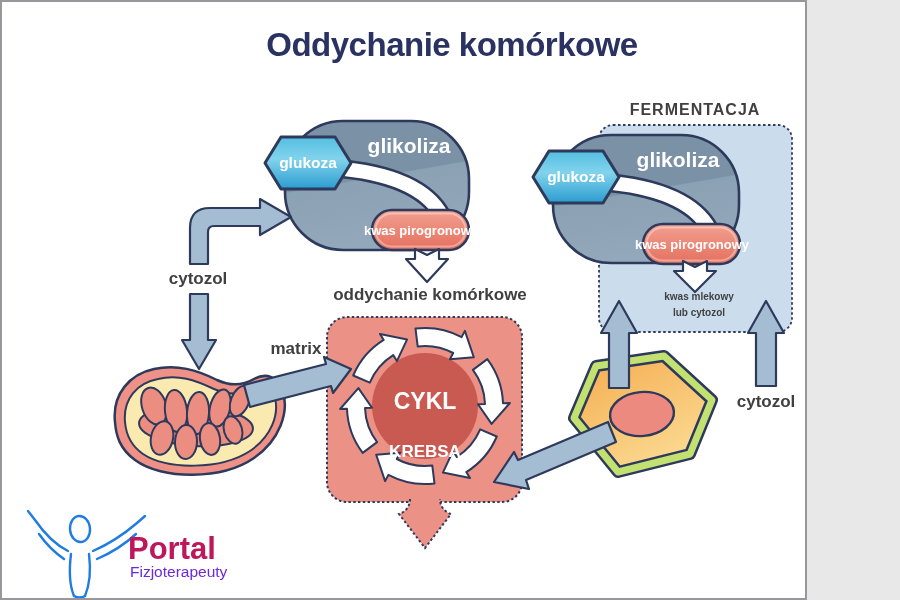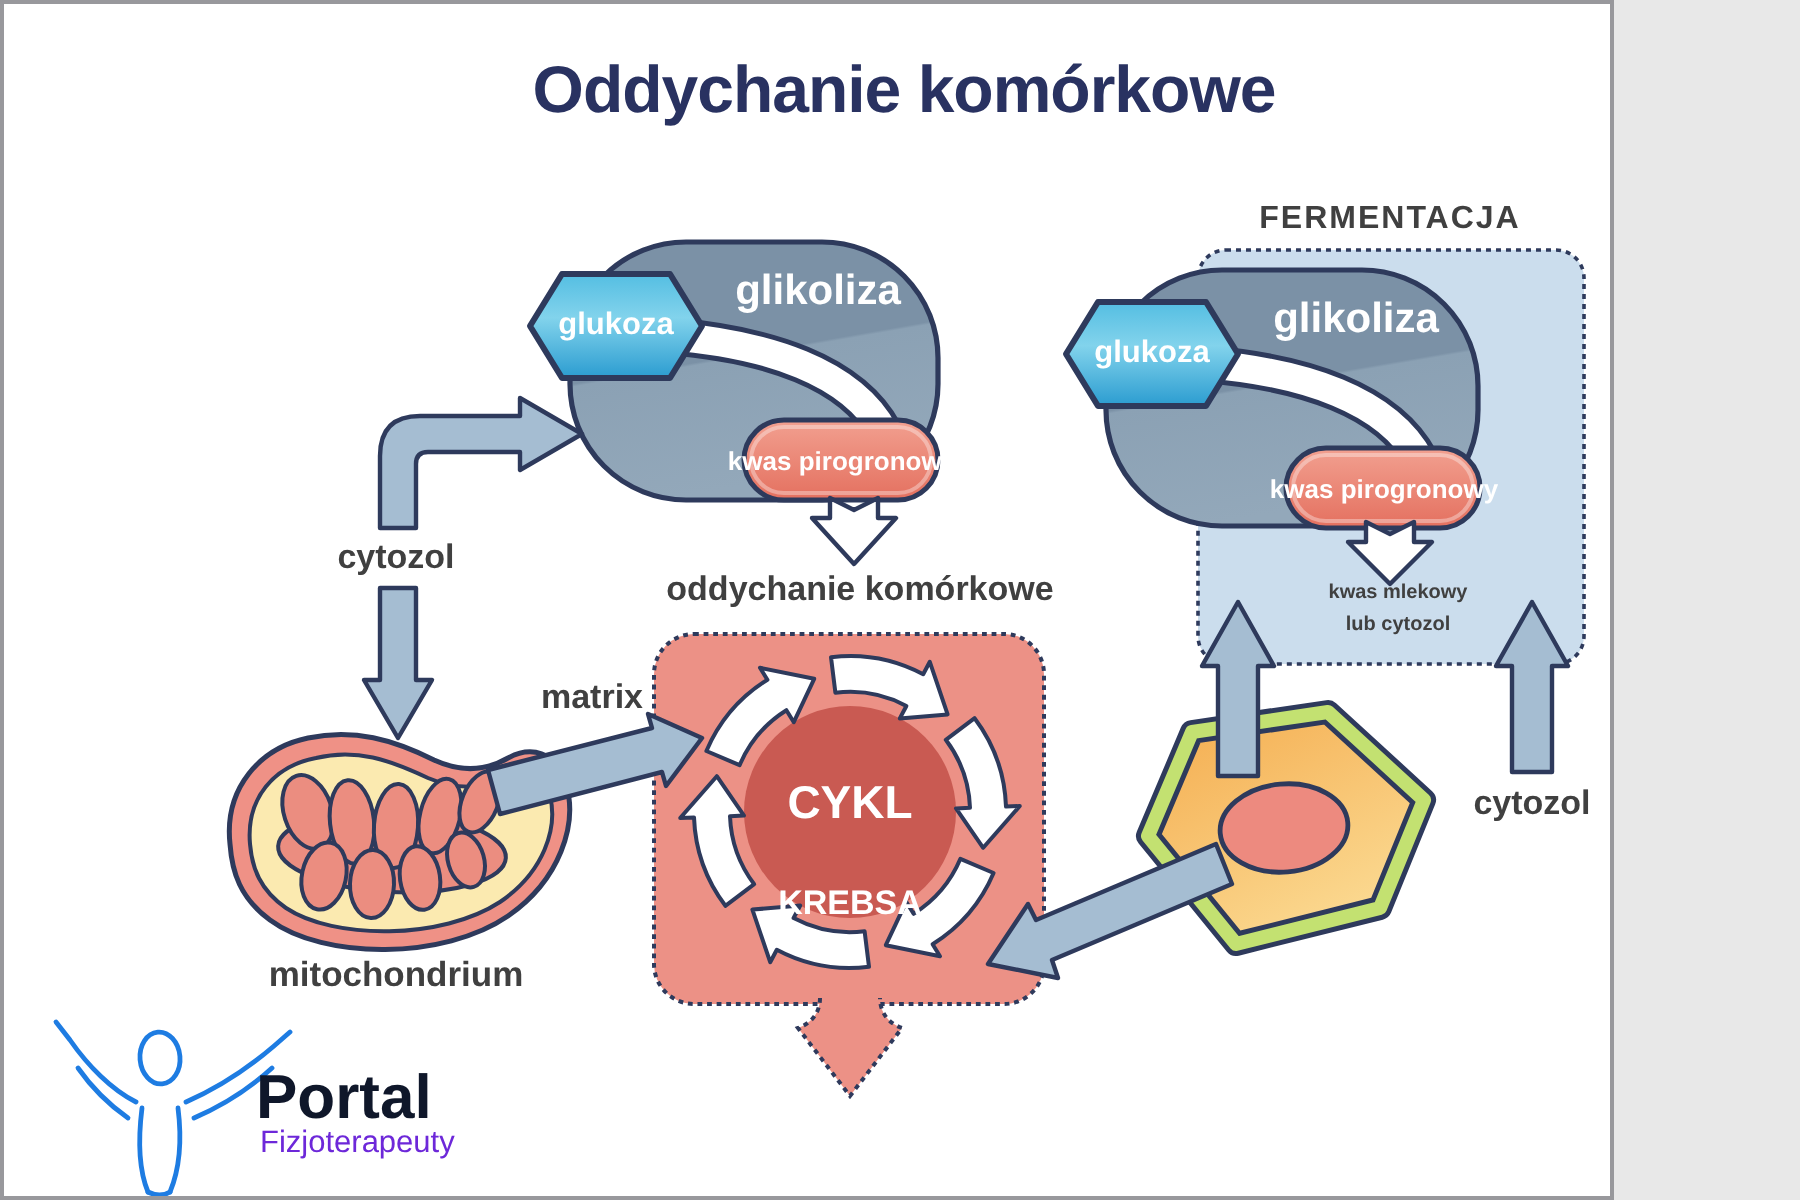--- a/index.html
+++ b/index.html
@@ -10,21 +10,21 @@
   .lbl{position:absolute;transform:translateX(-50%);white-space:nowrap;
        color:#404040;font-weight:600;line-height:1;}
   .lbl-white{color:#ffffff;}
   .title{position:absolute;left:450px;top:24px;transform:translateX(-50%);
          font-size:33px;font-weight:800;letter-spacing:-0.5px;color:#293261;
          white-space:nowrap;}
   .ferm-head{font-size:16px;letter-spacing:1px;font-weight:700;}
   .s21{font-size:21px;} .s17{font-size:17px;} .s15{font-size:15.5px;font-weight:700;}
   .s13{font-size:13px;font-weight:700;} .s135{font-size:10px;}
   .logo-name{position:absolute;left:126px;top:529px;font-size:31px;font-weight:800;
-             color:#0f172a;letter-spacing:0;}
+             color:#be185d;letter-spacing:0;}
   .logo-sub{position:absolute;left:128px;top:561px;font-size:15.5px;font-weight:400;
             color:#6d28d9;}
 </style>
 </head>
 <body>
 
 <div class="frame">
 
 <svg class="diagram" width="900" height="600" viewBox="0 0 900 600">
   <defs>
@@ -154,21 +154,20 @@
 
 <div class="lbl s17" style="left:428px;top:284px;">oddychanie komórkowe</div>
 
 <div class="lbl s135" style="left:697px;top:290px;font-weight:700;">kwas mlekowy</div>
 <div class="lbl s135" style="left:697px;top:306px;font-weight:700;">lub cytozol</div>
 
 <div class="lbl s17" style="left:196px;top:268px;">cytozol</div>
 <div class="lbl s17" style="left:764px;top:391px;">cytozol</div>
 
 <div class="lbl s17" style="left:294px;top:338px;">matrix</div>
-<div class="lbl s17" style="left:196px;top:477px;font-size:17.5px;">mitochondrium</div>
 
 <div class="lbl lbl-white" style="left:423px;top:388px;font-size:23px;font-weight:700;">CYKL</div>
 <div class="lbl lbl-white" style="left:423px;top:407px;font-size:17px;font-weight:700;margin-top:34px;">KREBSA</div>
 
 <div class="logo-name">Portal</div>
 <div class="logo-sub">Fizjoterapeuty</div>
 
 </div>
 
 </body></html>

